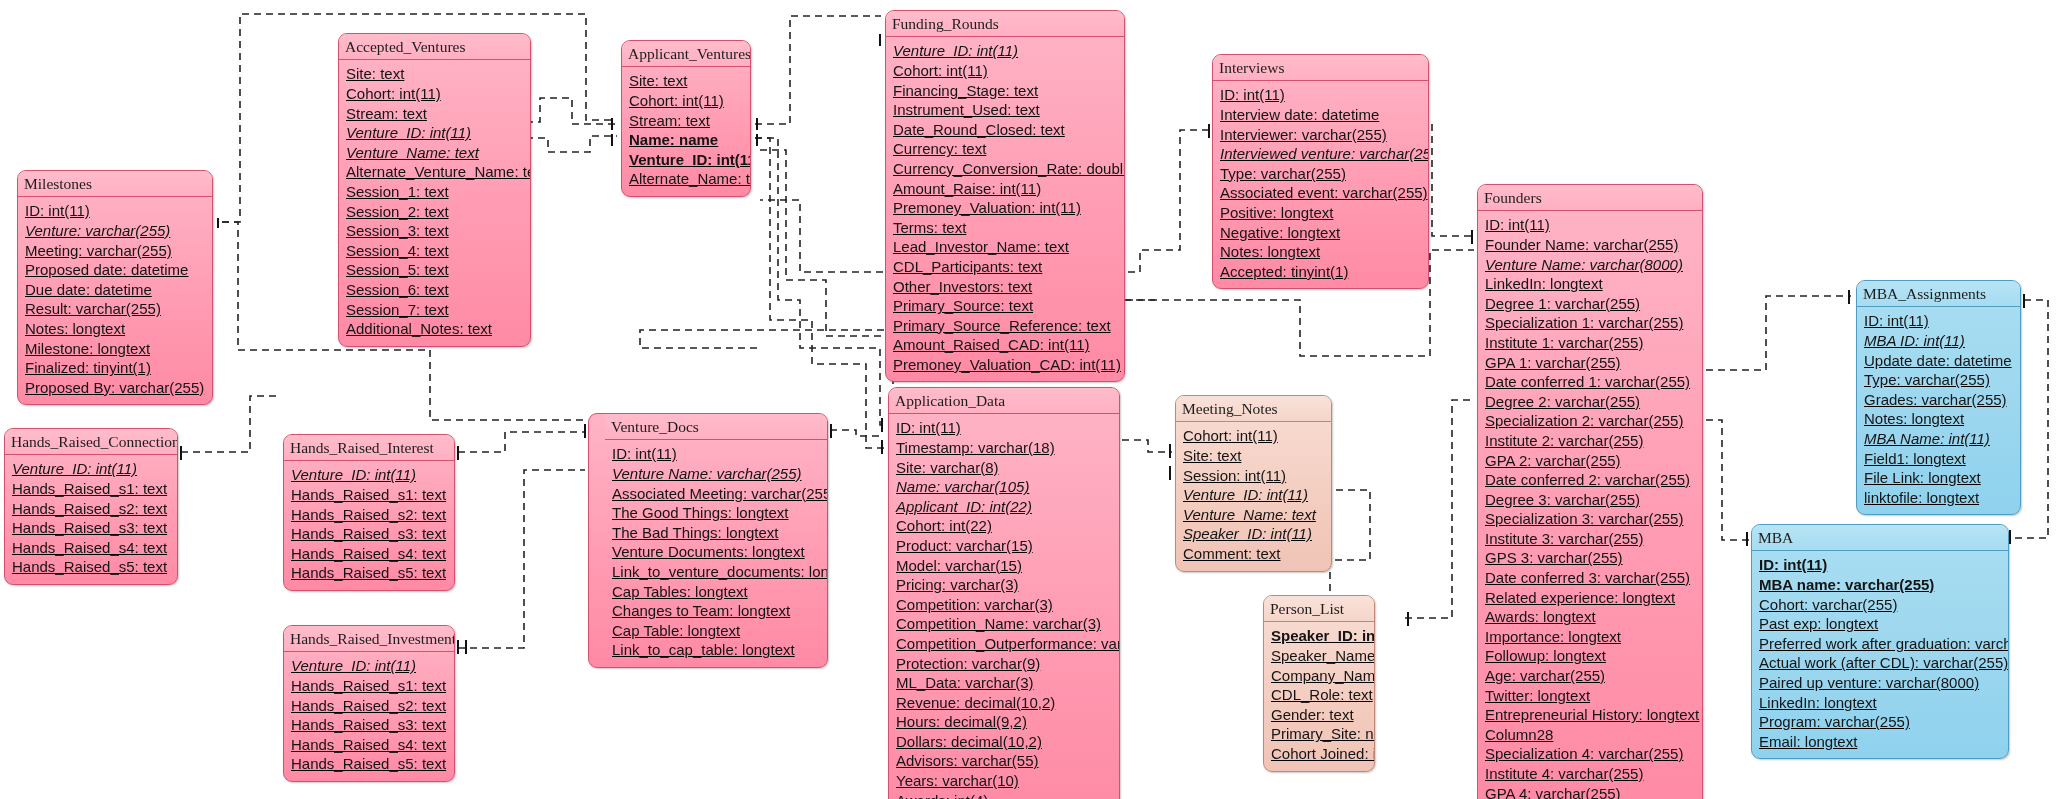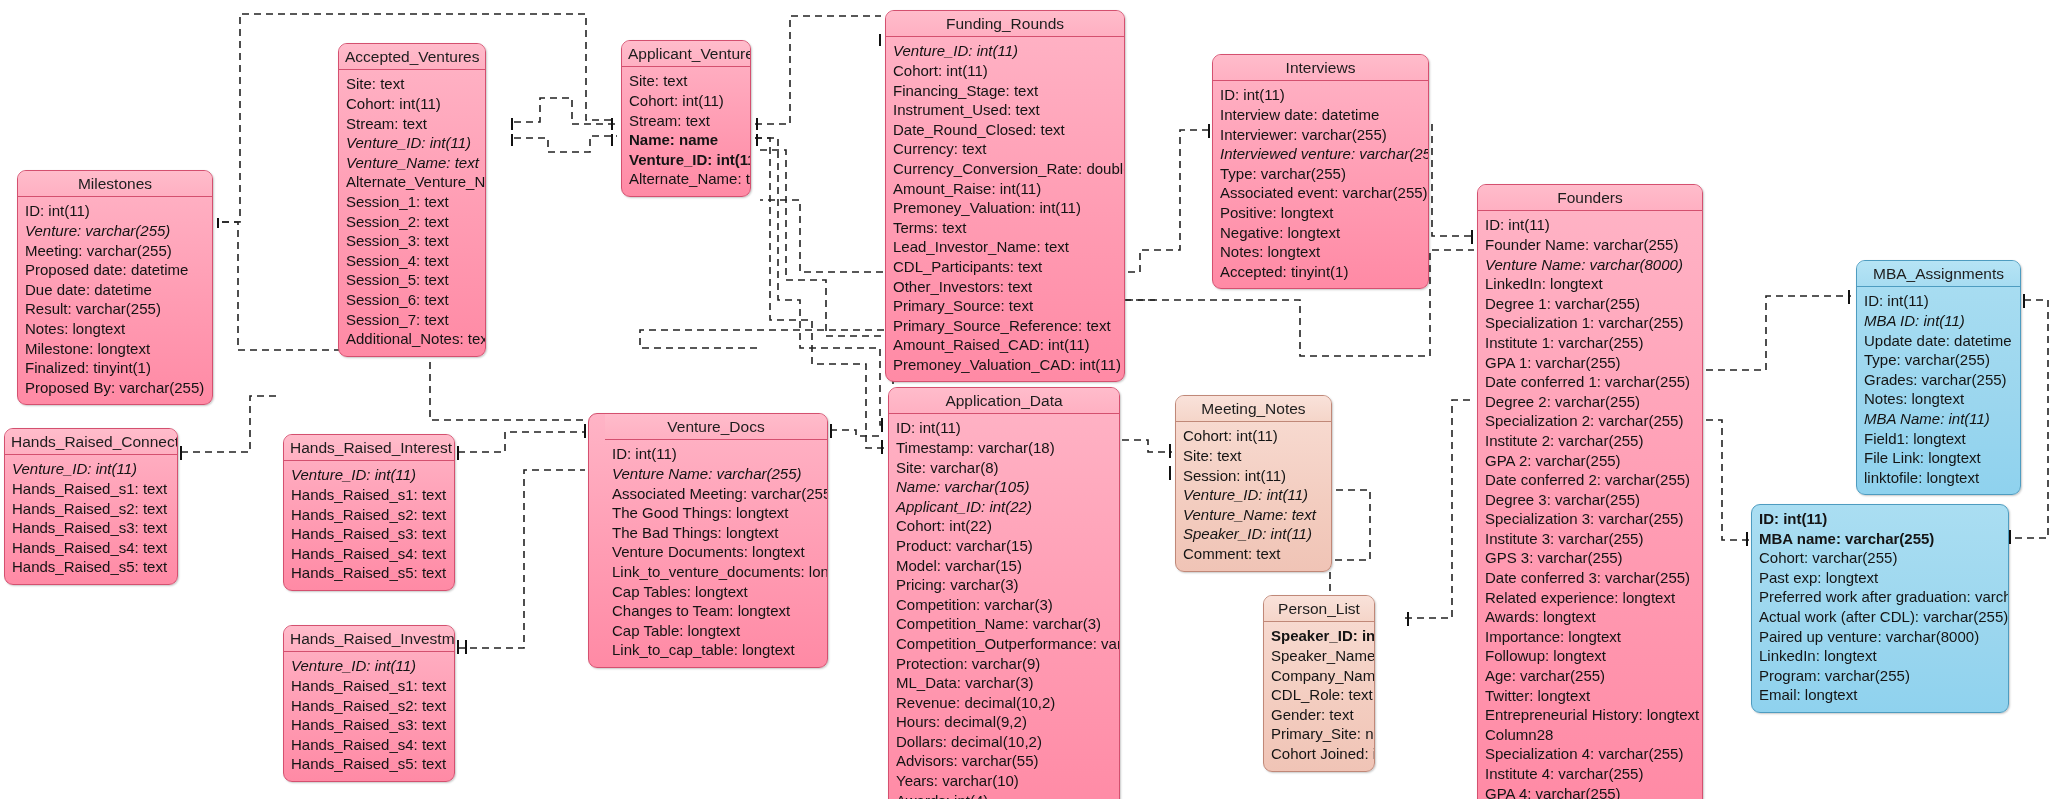--- a/index.html
+++ b/index.html
@@ -23,31 +23,32 @@
   }
   .entity {
     position: absolute;
     border-radius: 9px;
     border: 1px solid #c9577a;
     box-shadow: 1px 1px 2px rgba(0,0,0,0.22);
     overflow: hidden;
     background: #ffa8bd;
   }
   .entity .ent-title {
-    text-align: center;
     font-size: 15.5px;
     color: #1d1d1d;
     padding: 3px 6px 3px 6px;
     border-bottom: 1px solid #d4718e;
     background: #ffb3c4;
     line-height: 1.25;
     white-space: nowrap;
+    font-family: Liberation Serif, serif;
   }
   .entity .ent-fields {
     padding: 4px 7px 7px 7px;
+    text-decoration: underline;
   }
   .entity .field {
     font-size: 15px;
     color: #141414;
     line-height: 19.6px;
     white-space: nowrap;
   }
   .field.italic { font-style: italic; }
   .field.bold { font-weight: bold; }
 
@@ -66,20 +67,21 @@
     border-color: #c08878;
   }
   .theme-tan .ent-title {
     background: linear-gradient(to bottom, #f9e2da 0%, #f5d5c9 100%);
     border-bottom-color: #c08878;
   }
   
   .theme-blue {
     background: linear-gradient(to bottom, #aadef2 0%, #9bd6ee 60%, #8fd2ee 100%);
     border-color: #4e9cc0;
+    margin-top: 20px;
   }
   .theme-blue .ent-title {
     background: linear-gradient(to bottom, #b6e4f5 0%, #a7dcf1 100%);
     border-bottom-color: #4e9cc0;
   }
 </style>
 </head>
 <body>
 
 <div id="canvas">
@@ -161,21 +163,21 @@
           <div class="field">Meeting: varchar(255)</div>
           <div class="field">Proposed date: datetime</div>
           <div class="field">Due date: datetime</div>
           <div class="field">Result: varchar(255)</div>
           <div class="field">Notes: longtext</div>
           <div class="field">Milestone: longtext</div>
           <div class="field">Finalized: tinyint(1)</div>
           <div class="field">Proposed By: varchar(255)</div>
         </div>
       </div>
-      <div class="entity theme-pink" style="left: 338px; top: 43px; width: 148px;">
+      <div class="entity theme-pink" style="left: 338px; top: 33px; width: 193px;">
         <div class="ent-title">Accepted_Ventures</div>
         <div class="ent-fields">
           <div class="field">Site: text</div>
           <div class="field">Cohort: int(11)</div>
           <div class="field">Stream: text</div>
           <div class="field italic">Venture_ID: int(11)</div>
           <div class="field italic">Venture_Name: text</div>
           <div class="field">Alternate_Venture_Name: text</div>
           <div class="field">Session_1: text</div>
           <div class="field">Session_2: text</div>
@@ -279,20 +281,21 @@
           <div class="field">Type: varchar(255)</div>
           <div class="field">Grades: varchar(255)</div>
           <div class="field">Notes: longtext</div>
           <div class="field italic">MBA Name: int(11)</div>
           <div class="field">Field1: longtext</div>
           <div class="field">File Link: longtext</div>
           <div class="field">linktofile: longtext</div>
         </div>
       </div>
       <div class="entity theme-blue" style="left: 1751px; top: 504px; width: 258px;">
+        <div class="ent-title">MBA</div>
         <div class="ent-fields">
           <div class="field bold">ID: int(11)</div>
           <div class="field bold">MBA name: varchar(255)</div>
           <div class="field">Cohort: varchar(255)</div>
           <div class="field">Past exp: longtext</div>
           <div class="field">Preferred work after graduation: varchar(255)</div>
           <div class="field">Actual work (after CDL): varchar(255)</div>
           <div class="field">Paired up venture: varchar(8000)</div>
           <div class="field">LinkedIn: longtext</div>
           <div class="field">Program: varchar(255)</div>

